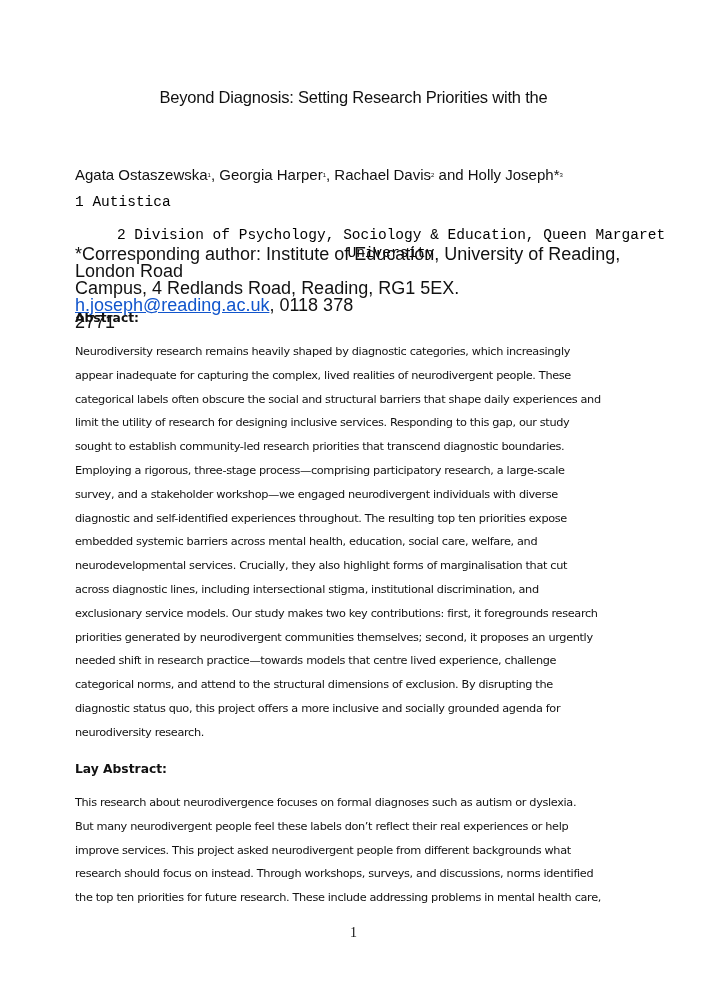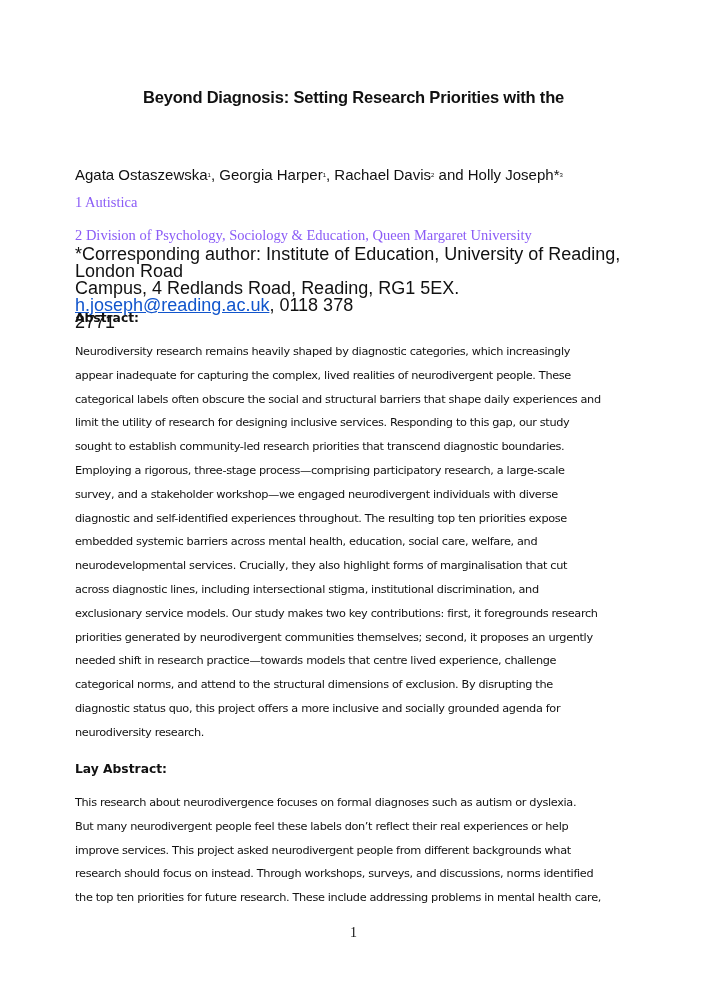--- a/index.html
+++ b/index.html
@@ -1,32 +1,32 @@
 <!DOCTYPE html>
 <html><head>
 <meta charset="utf-8">
 <style>
   html, body { margin: 0; padding: 0; background: #ffffff; }
   body { width: 707px; height: 1000px; position: relative; overflow: hidden; color: #111; }
   .page { position: absolute; left: 0; top: 0; width: 707px; height: 1000px; }
   .title {
     position: absolute; left: 0; width: 707px; text-align: center;
-    font-family: "Liberation Sans", sans-serif; font-weight: bold; font-size: 16.5px;
+    font-family: "Liberation Sans", sans-serif; font-weight: normal; font-size: 16.5px;
     letter-spacing: -0.2px; color: #111;
   }
   .t1 { top: 88px; }
   .t2 { top: 123px; }
   .authors {
     position: absolute; left: 75px; top: 166px;
     font-family: "Liberation Sans", sans-serif; font-size: 15px; color: #111;
   }
   .authors sup { font-size: 6px; vertical-align: 3px; }
   .aff {
     position: absolute; left: 75px;
-    font-family: Liberation Serif, serif; font-size: 14.5px; color: #8b5cf6; line-height: 18px;
+    font-family: Liberation Mono, monospace; font-size: 14.5px; color: #000000; line-height: 18px; text-align: center;
   }
   .a1 { top: 193px; }
   .a2 { top: 226px; }
   .a3 { top: 229px; }
   .corr {
     position: absolute; left: 75px; top: 246px; width: 560px;
     font-family: "Liberation Sans", sans-serif; font-size: 18px; line-height: 17px; color: #111;
   }
   .corr a { color: #1155cc; text-decoration: underline; }
   .heading {

